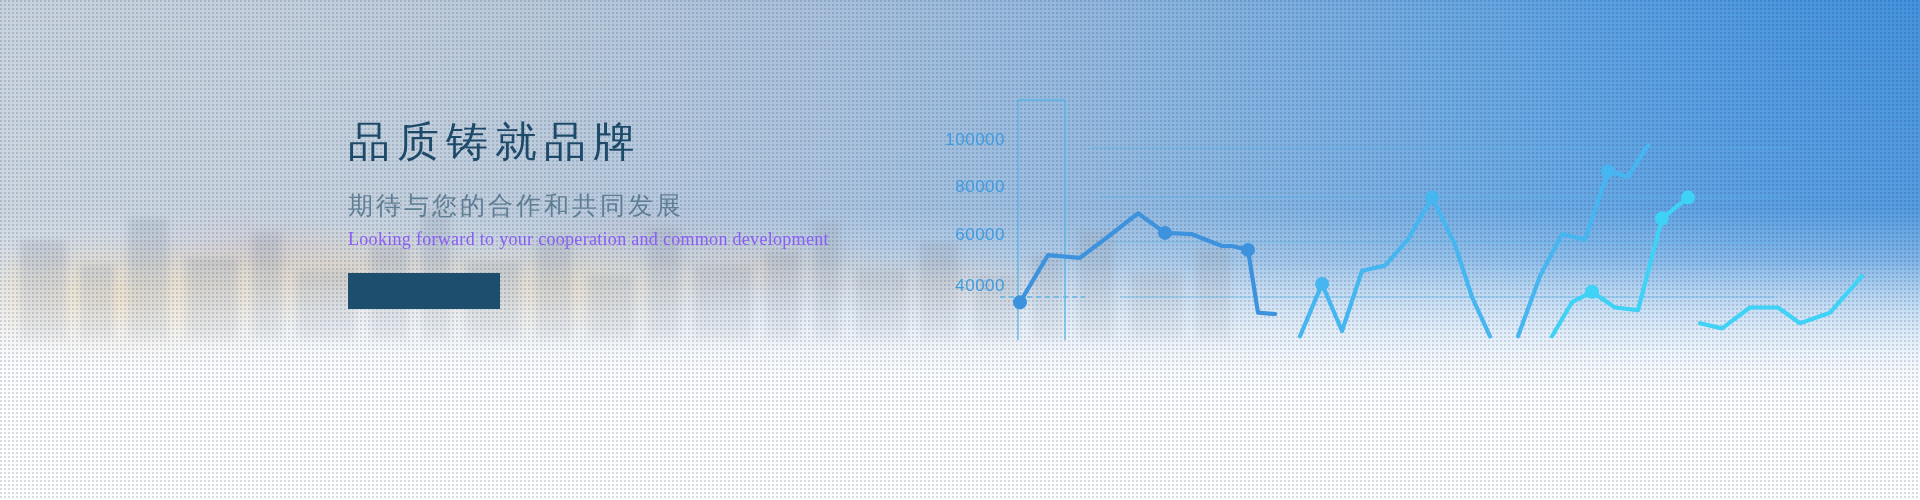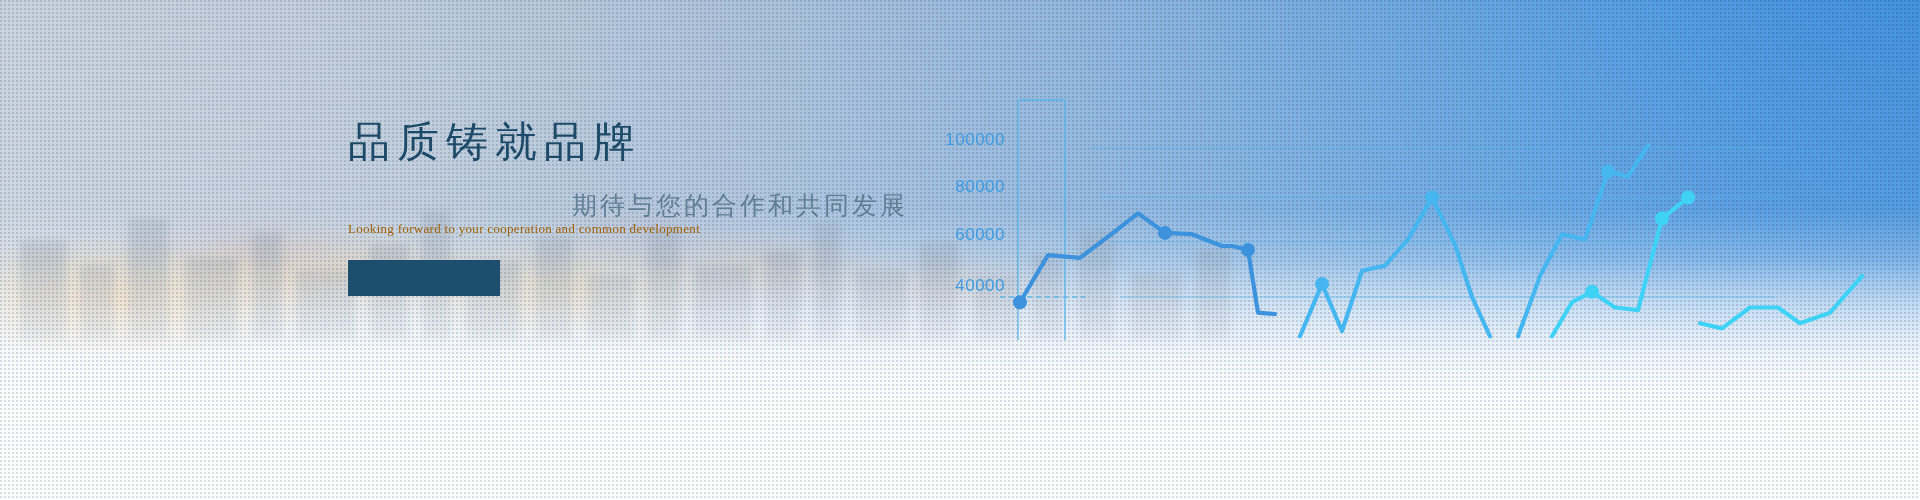--- a/index.html
+++ b/index.html
@@ -80,25 +80,26 @@
     z-index:6;
     font-family:Liberation Serif, serif;
   }
   .headline {
     font-size:42px; line-height:1.18; letter-spacing:7px;
     color:#1d4a68; font-weight:400; white-space:nowrap;
   }
   .sub-cn {
     margin-top:22px;
     font-size:25px; line-height:1.25; letter-spacing:3px;
-    color:#5f7d93; font-weight:300; white-space:nowrap;text-align:right;
+    color:#5f7d93; font-weight:300; white-space:nowrap;
   }
   .sub-en {
-    font-size:13px; line-height:1.3; letter-spacing:.3px;
-    color:#a16207; font-weight:300; white-space:nowrap;
+    margin-top:7px;
+    font-size:18px; line-height:1.3; letter-spacing:.3px;
+    color:#8b5cf6; font-weight:300; white-space:nowrap;
   }
   .cta {
     margin-top:22px;
     width:152px; height:36px;
     background:#1d4e6e; border:none; display:block;
     cursor:pointer; font-size:13px; color:#ffffff; letter-spacing:2px;
     text-align:center; line-height:36px; padding:0;
   }
 
   

